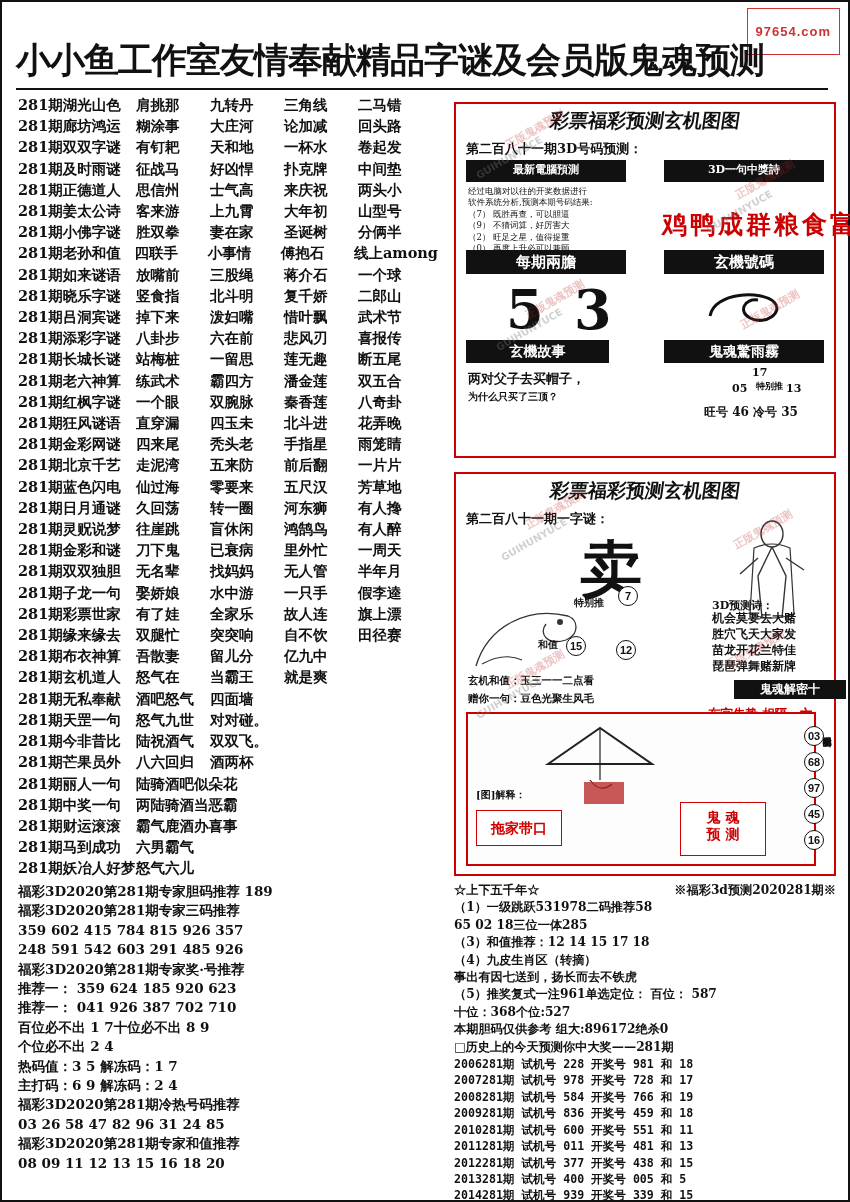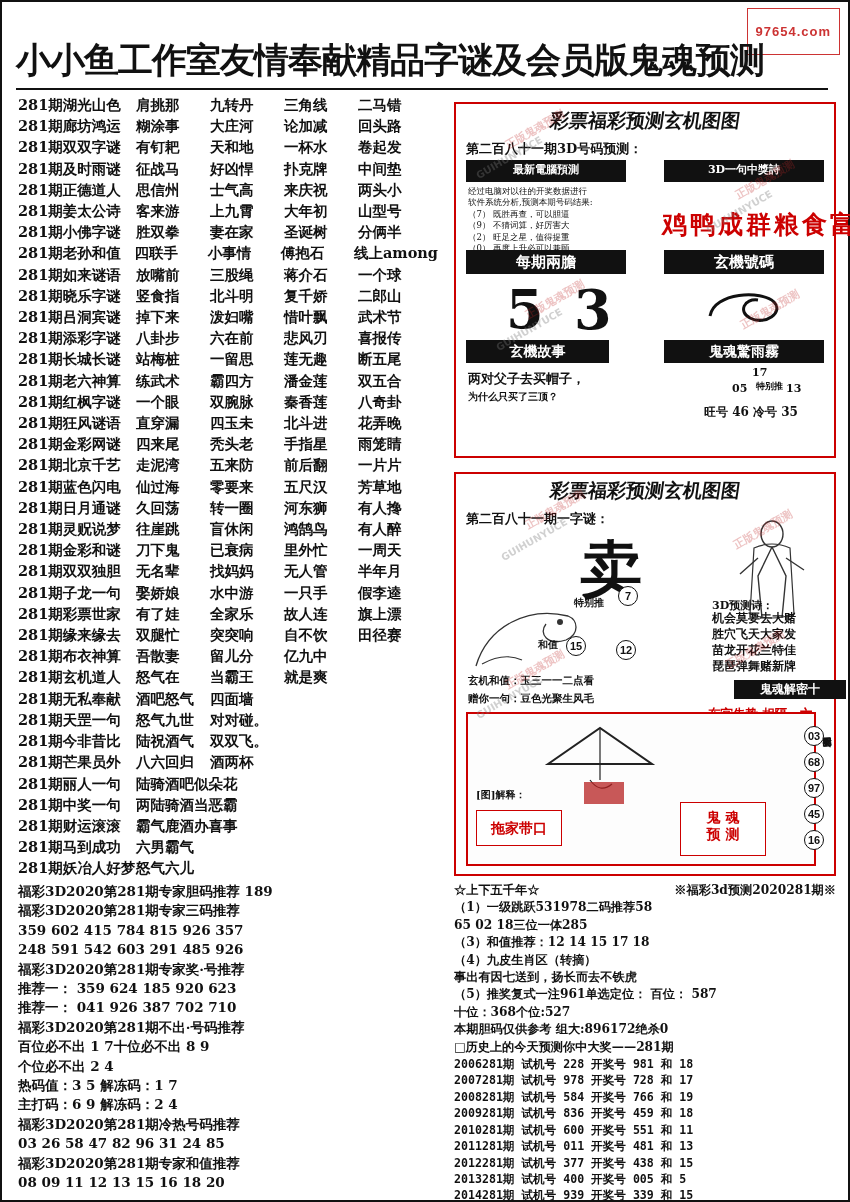--- a/index.html
+++ b/index.html
@@ -335,21 +335,20 @@
     </div>
 
   <div class="leftbottom" id="left-bottom">
       <div class="ln">福彩3D2020第281期专家胆码推荐            189</div>
       <div class="ln">福彩3D2020第281期专家三码推荐</div>
       <div class="ln">  359 602 415 784 815 926 357</div>
       <div class="ln">  248 591 542 603 291 485 926</div>
       <div class="ln">福彩3D2020第281期专家奖·号推荐</div>
       <div class="ln">推荐一： 359 624 185 920 623</div>
       <div class="ln">推荐一： 041 926 387 702 710</div>
-      <div class="ln">福彩3D2020第281期不出·号码推荐</div>
       <div class="ln">百位必不出 1 7十位必不出 8 9</div>
       <div class="ln">个位必不出 2 4</div>
       <div class="ln">      热码值：3 5  解冻码：1 7</div>
       <div class="ln">      主打码：6 9  解冻码：2 4</div>
       <div class="ln">福彩3D2020第281期冷热号码推荐</div>
       <div class="ln">  03 26 58 47 82 96 31 24 85</div>
       <div class="ln">福彩3D2020第281期专家和值推荐</div>
       <div class="ln">  08 09 11 12 13 15 16 18 20</div>
     </div>
 

